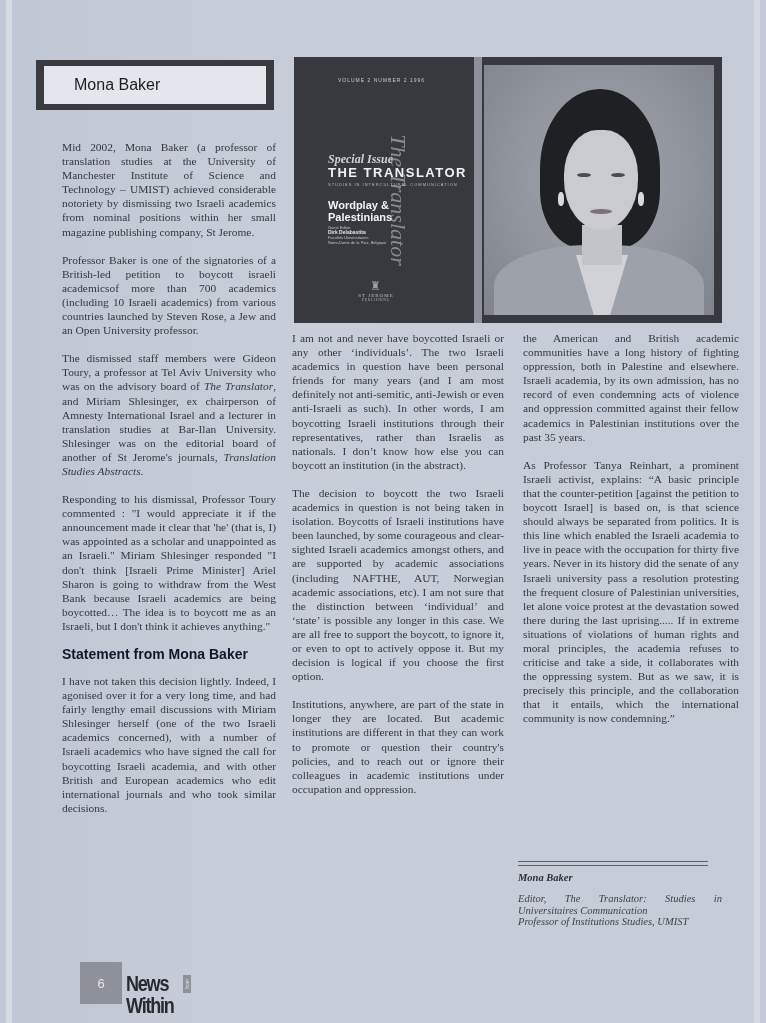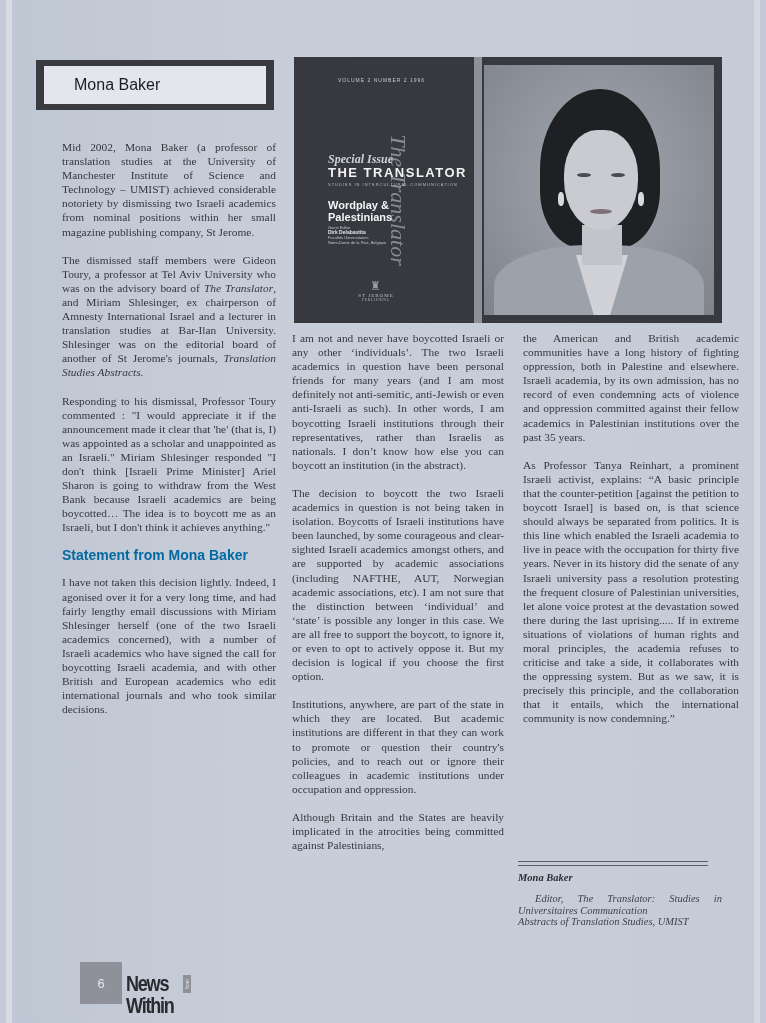--- a/index.html
+++ b/index.html
@@ -68,29 +68,29 @@
   .photo .ear1 { left:74px; } .photo .ear2 { left:154px; }
 
   
   .col { position:absolute; font-size:11.4px; line-height:14.1px; text-align:justify; color:#34373e; }
   .col p { margin:0 0 14px 0; }
   .col1 { left:62px; top:140px; width:214px; }
   .col2 { left:292px; top:331px; width:212px; }
   .col3 { left:523px; top:331px; width:216px; }
   .col h2 {
     font-family:"Liberation Sans", sans-serif; font-size:14px; line-height:15px; font-weight:bold;
-    color:#0369a1; margin:2px 0 2px 0; text-align:left;
+    color:#0f172a; margin:2px 0 2px 0; text-align:left;
   }
   .col p.after-h { margin-top:12px; }
   em { font-style:italic; }
 
   .sig-rule { position:absolute; left:518px; top:861px; width:190px; height:3px; border-top:1px solid #5a5e66; border-bottom:1px solid #5a5e66; }
   .sig-name { position:absolute; left:518px; top:872px; font-style:italic; font-weight:bold; font-size:10.5px; color:#2c2f35; }
   .sig-role { position:absolute; left:518px; top:893px; width:204px; font-style:italic; font-size:10.5px; line-height:11.5px; color:#3e424a; }
-  .sig-role div:first-child { text-align:justify; text-align-last:justify;margin-left:17px; }
+  .sig-role div:first-child { text-align:justify; text-align-last:justify; }
 
   
   .page-num {
     position:absolute; left:80px; top:962px; width:42px; height:42px; background:#8e9199;
     color:#e4e6ea; font-family:"Liberation Sans", sans-serif; font-size:13px;
     display:flex; align-items:center; justify-content:center;
   }
   .masthead { position:absolute; left:126px; top:960px; width:72px; height:48px;margin-top:12px; }
   .masthead .news, .masthead .within {
     position:absolute; left:0; font-family:"Liberation Sans", sans-serif; font-weight:bold;
@@ -149,44 +149,44 @@
     <div class="ear1"></div>
     <div class="ear2"></div>
     <div class="eye1"></div>
     <div class="eye2"></div>
     <div class="lips"></div>
   </div>
 </div>
 
 <div class="col col1">
   <p>Mid 2002, Mona Baker (a professor of translation studies at the University of Manchester Institute of Science and Technology – UMIST) achieved considerable notoriety by dismissing two Israeli academics from nominal positions within her small magazine publishing company, St Jerome.</p>
+  <p>Professor Baker is one of the signatories of a British-led petition  to boycott israeli academicsof more than 700 academics (including 10 Israeli academics) from various countries launched by Steven Rose, a Jew and an Open University professor.</p>
   <p><span>The dismissed staff members were Gideon Toury, a professor at Tel Aviv University who was on the advisory board of </span><em>The Translator</em><span>, and Miriam Shlesinger, ex chairperson of Amnesty International Israel and a lecturer in translation studies at Bar-Ilan University. Shlesinger was on the editorial board of another of St Jerome's journals, </span><em>Translation Studies Abstracts</em><span>.</span></p>
   <p>Responding to his dismissal, Professor Toury commented : "I would appreciate it if the announcement made it clear that 'he' (that is, I) was appointed as a scholar and unappointed as an Israeli." Miriam Shlesinger responded "I don't think [Israeli Prime Minister] Ariel Sharon is going to withdraw from the West Bank because Israeli academics are being boycotted… The idea is to boycott me as an Israeli, but I don't think it achieves anything."</p>
   <h2>Statement from Mona Baker</h2>
   <p class="after-h">I have not taken this decision lightly. Indeed, I agonised over it for a very long time, and had fairly lengthy email discussions with Miriam Shlesinger herself (one of the two Israeli academics concerned), with a number of Israeli academics who have signed the call for boycotting Israeli academia, and with other British and European academics who edit international journals and who took similar decisions.</p>
 </div>
 
 <div class="col col2">
   <p>I am not and never have boycotted Israeli or any other ‘individuals’. The two Israeli academics in question have been personal friends for many years (and I am most definitely not anti-semitic, anti-Jewish or even anti-Israeli as such). In other words, I am boycotting Israeli institutions through their representatives, rather than Israelis as nationals. I don’t know how else you can boycott an institution (in the abstract).</p>
   <p>The decision to boycott the two Israeli academics in question is not being taken in isolation. Boycotts of Israeli institutions have been launched, by some courageous and clear-sighted Israeli academics amongst others, and are supported by academic associations (including NAFTHE, AUT, Norwegian academic associations, etc). I am not sure that the distinction between ‘individual’ and ‘state’ is possible any longer in this case. We are all free to support the boycott, to ignore it, or even to opt to actively oppose it. But my decision is logical if you choose the first option.</p>
-  <p>Institutions, anywhere, are part of the state in which they are located. But academic institutions are different in that they can work to promote or question their country's policies, and to reach out or ignore their colleagues in academic institutions under occupation and oppression.</p>
-  <p>Although Britain and the States are heavily implicated in the atrocities being committed against Palestinians,</p>
+  <p>Institutions, anywhere, are part of the state in longer they are located. But academic institutions are different in that they can work to promote or question their country's policies, and to reach out or ignore their colleagues in academic institutions under occupation and oppression.</p>
 </div>
 
 <div class="col col3">
   <p>the American and British academic communities have a long history of fighting oppression, both in Palestine and elsewhere. Israeli academia, by its own admission, has no record of even condemning acts of violence and oppression committed against their fellow academics in Palestinian institutions over the past 35 years.</p>
   <p>As Professor Tanya Reinhart, a prominent Israeli activist, explains: “A basic principle that the counter-petition [against the petition to boycott Israel] is based on, is that science should always be separated from politics. It is this line which enabled the Israeli academia to live in peace with the occupation for thirty five years. Never in its history did the senate of any Israeli university pass a resolution protesting the frequent closure of Palestinian universities, let alone voice protest at the devastation sowed there during the last uprising..... If in extreme situations of violations of human rights and moral principles, the academia refuses to criticise and take a side, it collaborates with the oppressing system. But as we saw, it is precisely this principle, and the collaboration that it entails, which the international community is now condemning.”</p>
 </div>
 
 <div class="sig-rule"></div>
 <div class="sig-name">Mona Baker</div>
 <div class="sig-role">
   <div>Editor, The Translator: Studies in</div>
   <div>Universitaires Communication</div>
-  <div>Abstracts of Translation Studies, UMIST</div>
+  <div>Professor of Institutions Studies, UMIST</div>
 </div>
 
 <div class="page-num">6</div>
 <div class="masthead">
   <div class="news">News</div>
   <div class="from">from</div>
   <div class="within">Within</div>
 </div>
 
 </body></html>

